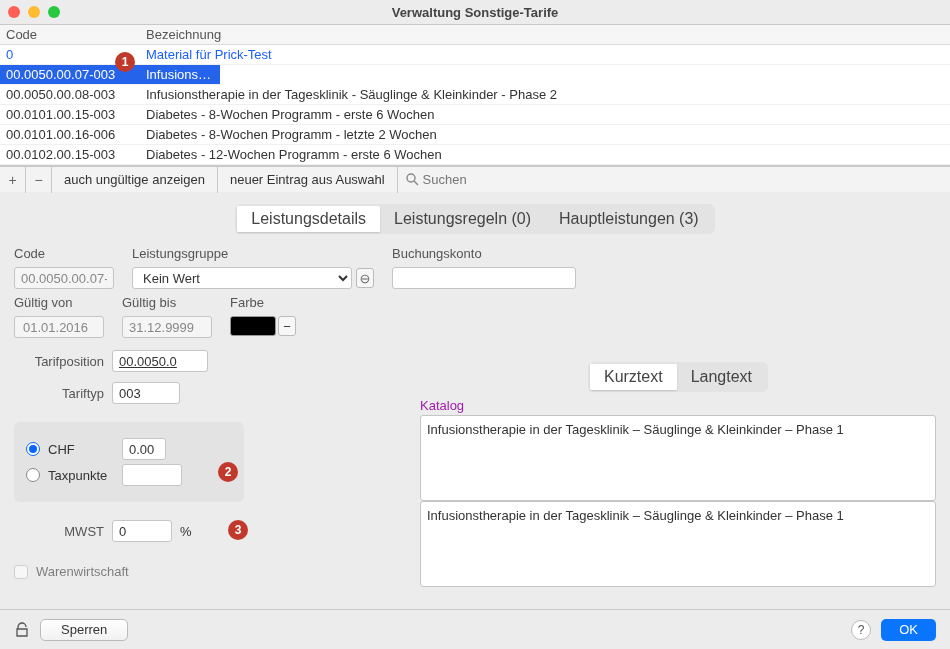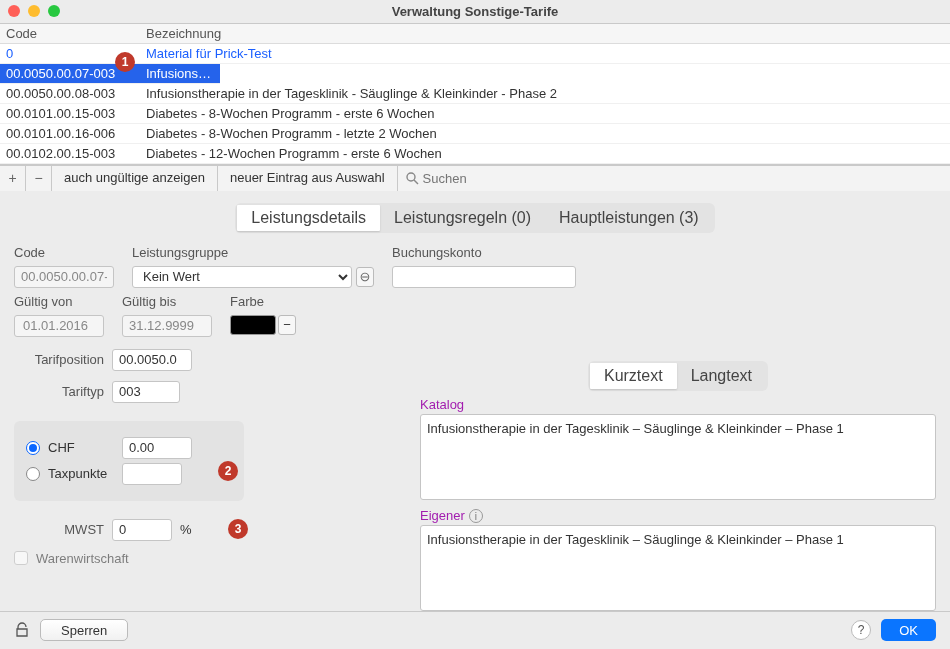--- a/index.html
+++ b/index.html
@@ -170,66 +170,62 @@
         <div class="swatch"></div>
         <div class="minus">−</div>
       </div>
     </div>
   </div>
 
   <div class="lower">
     <div class="left-col">
       <div class="lrow">
         <div class="ll">Tarifposition</div>
-        <input class="text" style="width: 80px;" value="00.0050.0">
+        <input class="text" style="width: 96px; text-decoration: underline;" value="00.0050.0">
       </div>
       <div class="lrow">
         <div class="ll">Tariftyp</div>
         <input class="text" style="width: 68px;" value="003">
       </div>
       <div class="pricebox" style="position:relative">
         <div class="rrow">
           <span class="radio checked"></span>
           <span style="width:66px">CHF</span>
-          <input class="text" style="width: 70px;" value="0.00">
+          <input class="text" style="width: 44px;" value="0.00">
         </div>
         <div class="rrow">
           <span class="radio"></span>
           <span style="width:66px">Taxpunkte</span>
           <input class="text" style="width: 60px;" value="">
         </div>
         <div class="badge" style="right:6px;top:40px">2</div>
       </div>
       <div class="lrow" style="position:relative;margin-top:8px">
         <div class="ll">MWST</div>
         <input class="text" style="width: 60px;" value="0">
         <span>%</span>
         <div class="badge" style="right:-4px;top:0">3</div>
       </div>
-      <div class="lrow" style="margin-top:0;opacity:.6">
+      <div class="lrow" style="margin-top:12px;opacity:.6">
         <span class="checkbox"></span>
         <span>Warenwirtschaft</span>
       </div>
     </div>
 
     <div style="width:140px"></div>
 
     <div class="right-col">
       <div class="seg seg2">
         <div class="seg-inner">
           <div class="seg-btn active">Kurztext</div>
           <div class="seg-btn">Langtext</div>
         </div>
       </div>
       <div class="txtlabel">Katalog</div>
       <textarea class="ta katalog" style="">Infusionstherapie in der Tagesklinik – Säuglinge &amp; Kleinkinder – Phase 1</textarea>
-      <div class="eigrow" style="margin-top:8px">
-        <span class="txtlabel">Eigener</span>
-        <span class="info">i</span>
-      </div>
       <textarea class="ta eig" style="">Infusionstherapie in der Tagesklinik – Säuglinge &amp; Kleinkinder – Phase 1</textarea>
     </div>
   </div>
 </div>
 
 <div class="footer">
   <svg class="lock" viewBox="0 0 16 16">
       <path fill="none" stroke="#555" stroke-width="1.3" d="M4 7V5a4 4 0 018 0M3 7h10v7H3z"></path>
     </svg>
   <button class="fbtn">Sperren</button>

